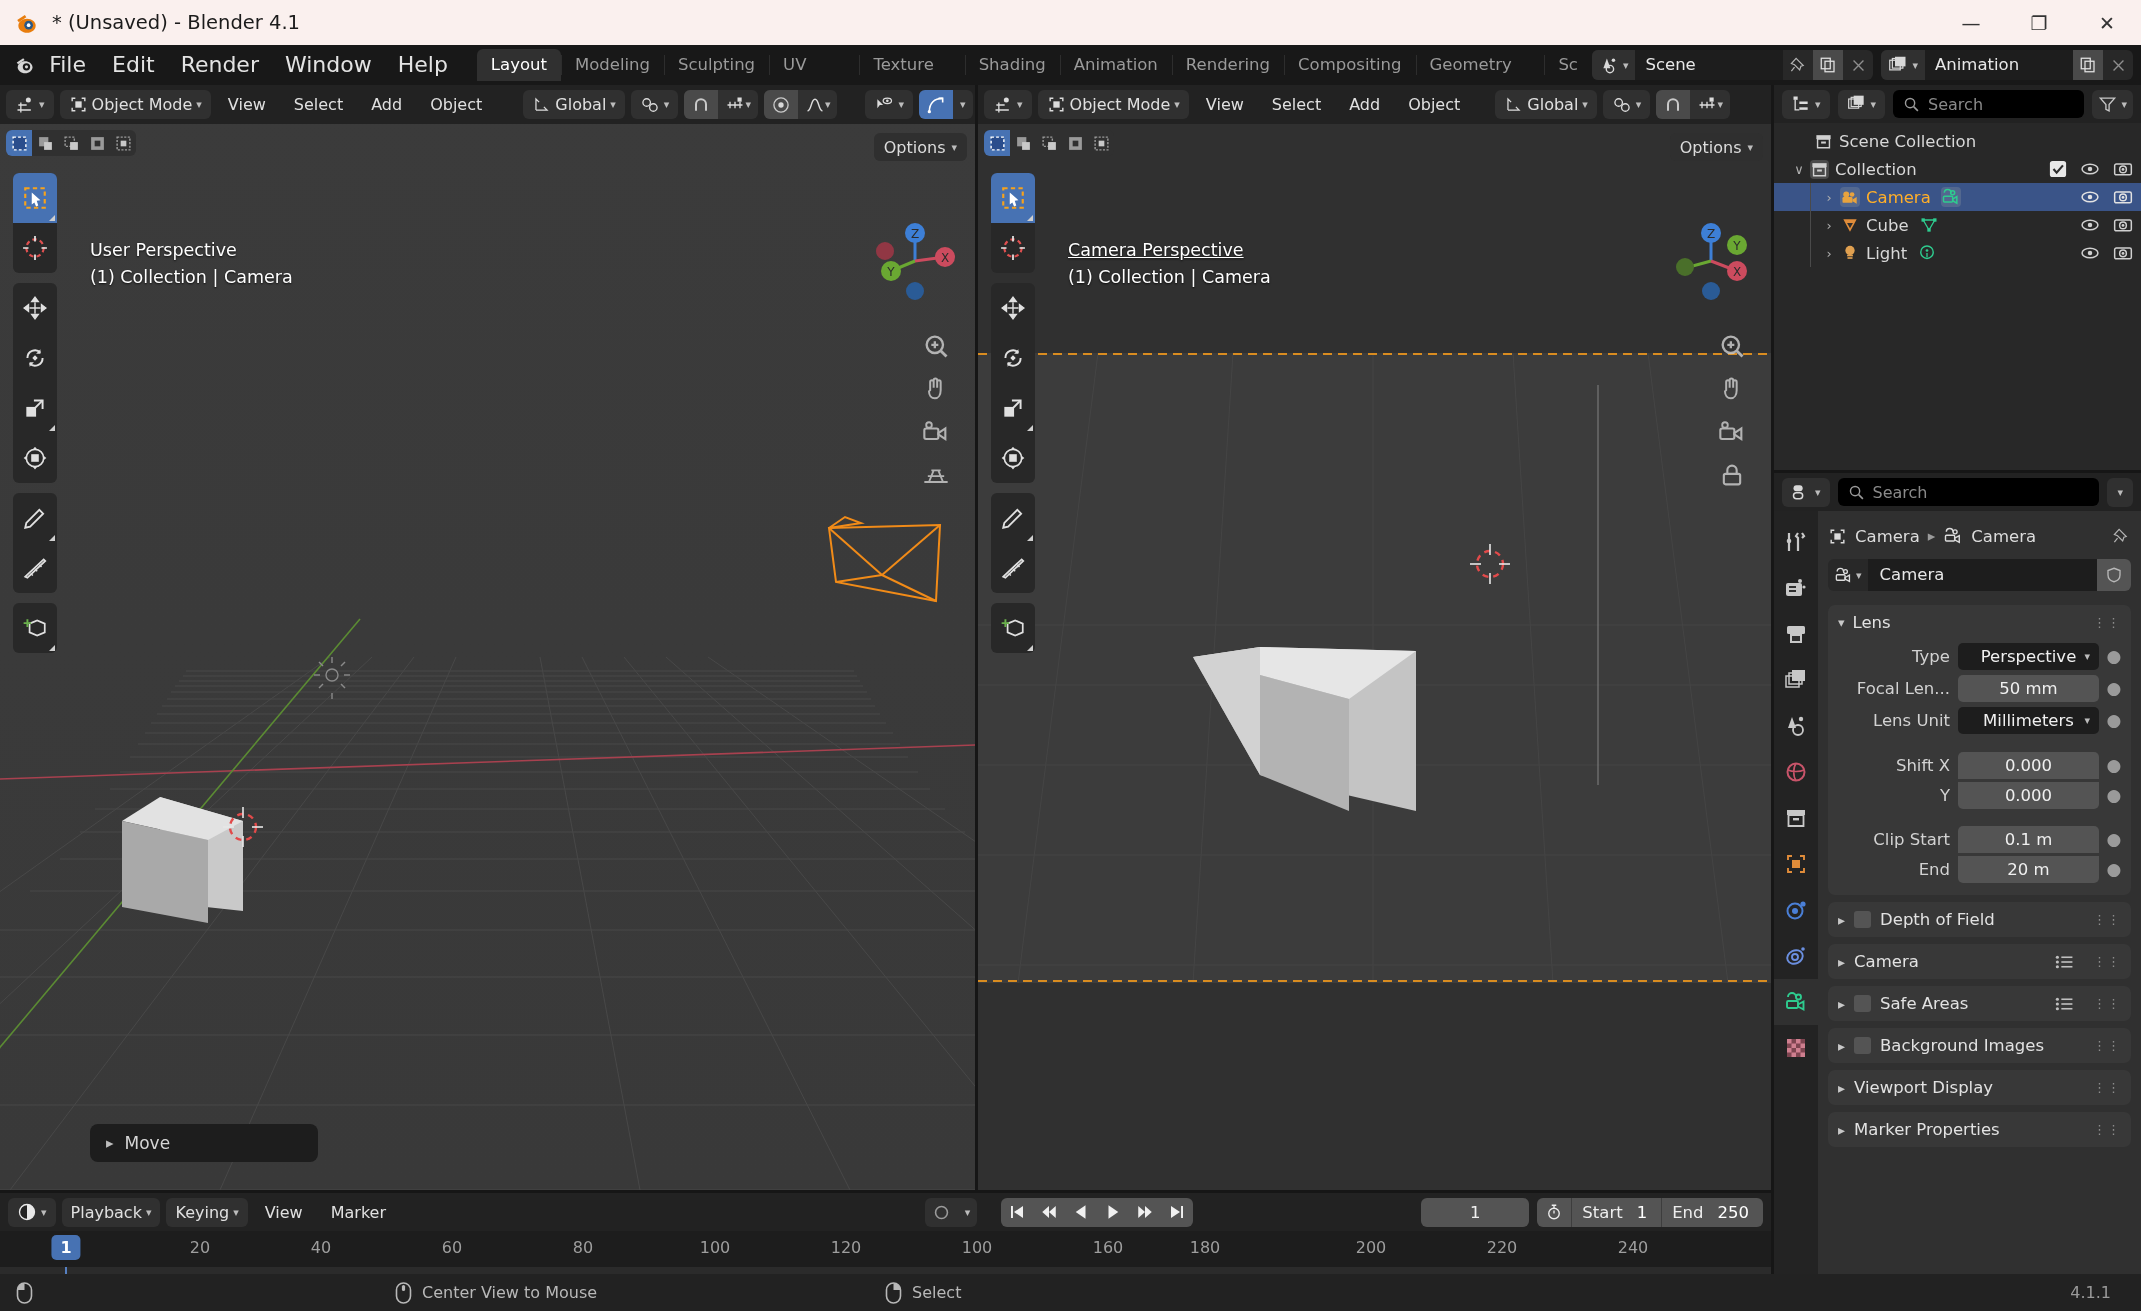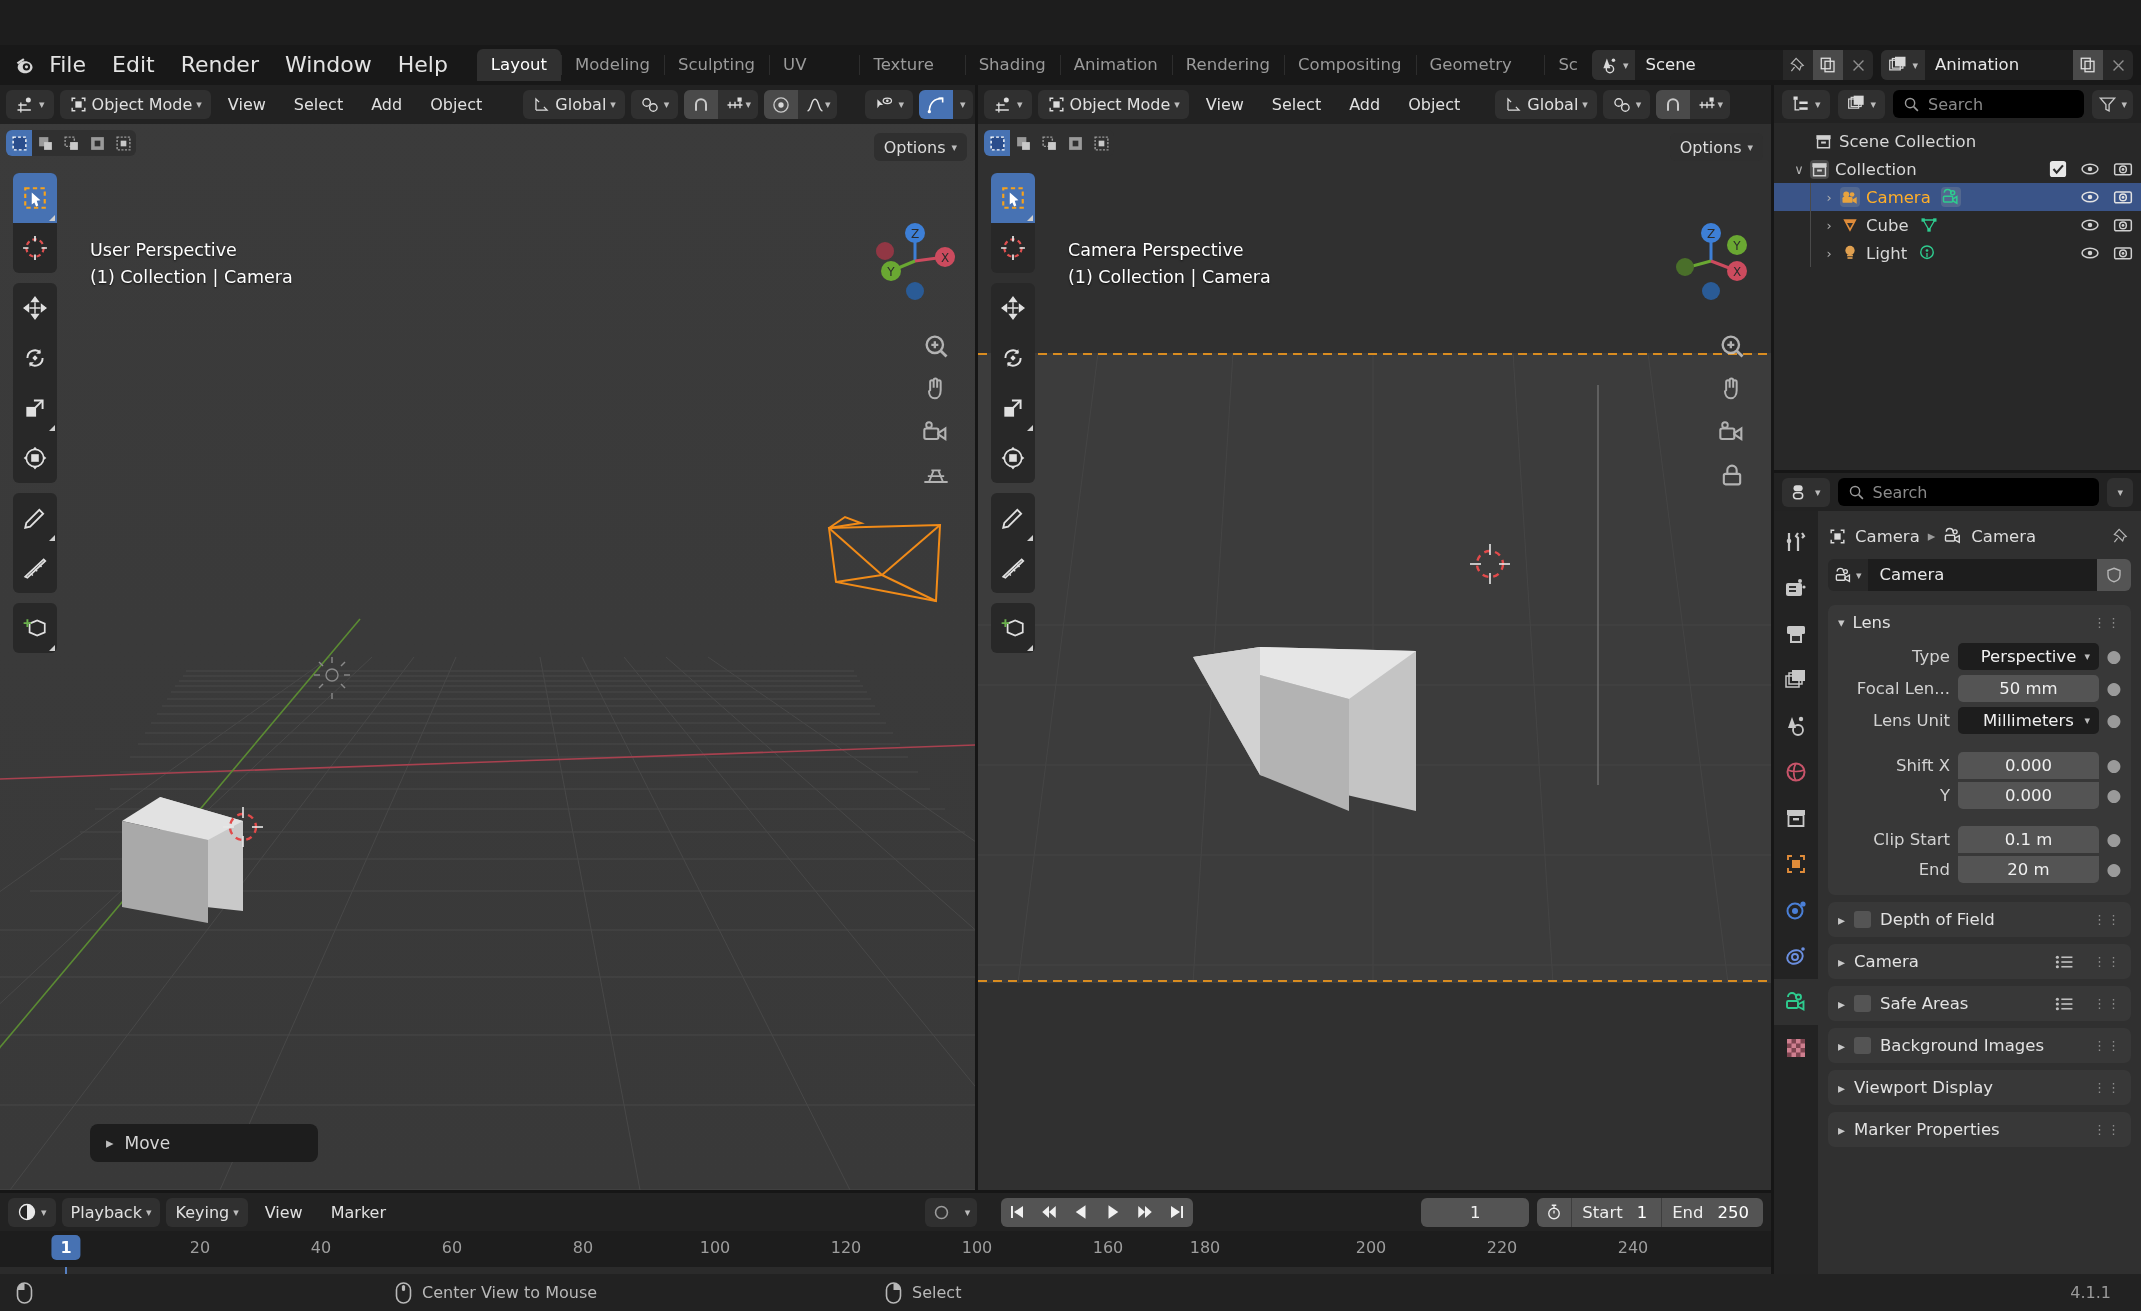--- a/index.html
+++ b/index.html
@@ -231,20 +231,34 @@
   .sb-ver { margin-left: auto; font-size: 16px; color: #9a9a9a; padding-right: 14px; }
 
   .sep-v { width: 3px; background: #161616; position: absolute; top: 0; bottom: 0; }
   .divider-h { position: absolute; left: 0; right: 0; height: 3px; background: #161616; }
 </style>
 </head>
 <body>
 
 <div class="app">
 
+  <div class="titlebar">
+    <svg class="tb-icon" viewBox="0 0 24 24">
+      <path d="M4 14.5c0-3.6 3.6-6.5 8-6.5s8 2.9 8 6.5S16.4 21 12 21s-8-2.9-8-6.5z" fill="#e87d0d"></path>
+      <circle cx="13.5" cy="14" r="4" fill="#265787"></circle>
+      <circle cx="13.5" cy="14" r="1.7" fill="#fff"></circle>
+      <path d="M3 9.2L10 4.6l1.4 2.1-7 4.6z" fill="#e87d0d"></path>
+    </svg>
+    <div class="tb-text">* (Unsaved) - Blender 4.1</div>
+    <div class="win-btns">
+      <div class="win-btn">—</div>
+      <div class="win-btn">❐</div>
+      <div class="win-btn close-btn">✕</div>
+    </div>
+  </div>
 
   <div class="topbar">
     <svg class="blender-logo" viewBox="0 0 24 24">
       <path d="M4 14.5c0-3.6 3.6-6.5 8-6.5s8 2.9 8 6.5S16.4 21 12 21s-8-2.9-8-6.5z" fill="#d6d6d6"></path>
       <circle cx="13.5" cy="14" r="4" fill="#181818"></circle>
       <circle cx="13.5" cy="14" r="1.7" fill="#d6d6d6"></circle>
       <path d="M3 9.2L10 4.6l1.4 2.1-7 4.6z" fill="#d6d6d6"></path>
     </svg>
     <div class="menu-item">File</div>
     <div class="menu-item">Edit</div>
@@ -846,21 +860,21 @@
           <div class="tbtn">
             <svg width="26" height="26" viewBox="0 0 24 24">
               <path d="M7 8l7-3 7 3v8l-7 3-7-3z" fill="none" stroke="#e0e0e0" stroke-width="1.6"></path>
               <path d="M5 4v7M1.5 7.5h7" stroke="#6ab04c" stroke-width="1.8"></path>
             </svg>
             <div class="corner"></div>
           </div>
         </div>
       </div>
 
-      <div class="vp-info" style="left:90px; top:152px;">Camera Perspective</div>
+      <div class="vp-info" style="left:90px; top:152px;text-decoration:underline;">Camera Perspective</div>
       <div class="vp-info" style="left:90px; top:179px;">(1) Collection | Camera</div>
 
       <svg class="navgiz" style="right:12px; top:128px;" viewBox="0 0 96 96">
         <line x1="48" y1="48" x2="48" y2="20" stroke="#3d7fd6" stroke-width="3"></line>
         <line x1="48" y1="48" x2="26" y2="54" stroke="#6aa832" stroke-width="3"></line>
         <line x1="48" y1="48" x2="74" y2="58" stroke="#cc4b5e" stroke-width="3"></line>
         <circle cx="74" cy="58" r="10" fill="#cc4b5e"></circle>
           <text x="74" y="63" font-size="12" fill="#2b2b2b" text-anchor="middle" font-family="DejaVu Sans">X</text>
         <circle cx="74" cy="32" r="10" fill="#6aa832"></circle>
           <text x="74" y="37" font-size="12" fill="#2b2b2b" text-anchor="middle" font-family="DejaVu Sans">Y</text>

